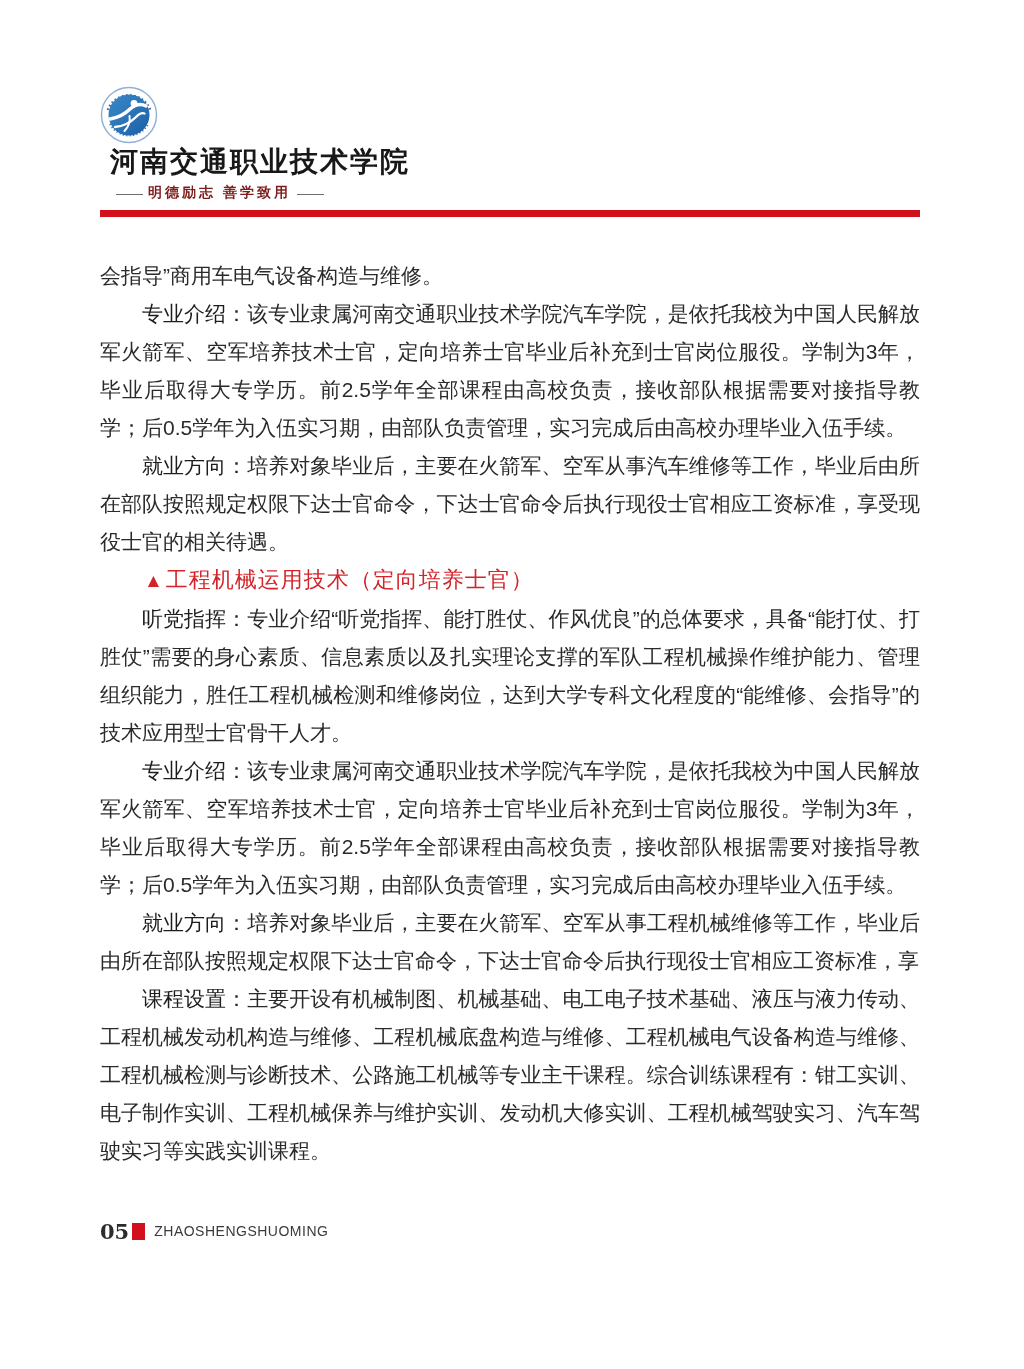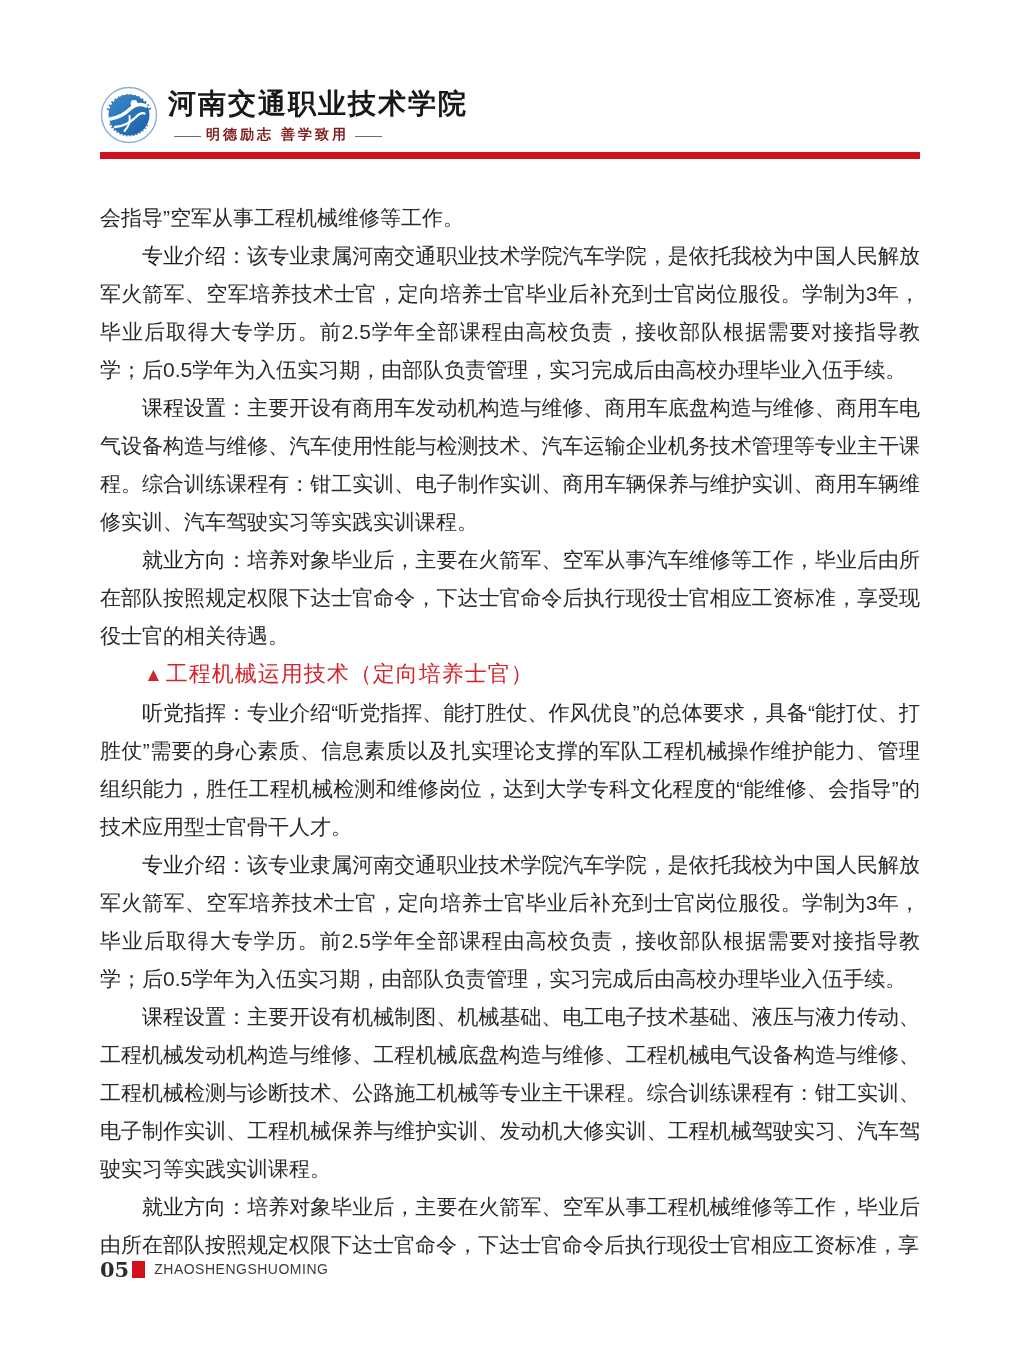--- a/index.html
+++ b/index.html
@@ -9,21 +9,21 @@
     width: 1024px;
     height: 1369px;
     margin: 0 auto;
     background: #ffffff;
     overflow: hidden;
     font-family: "Liberation Sans", "DejaVu Sans", sans-serif;
   }
   .content { padding: 0 104px 0 100px; }
 
   
-  .header { display: flex; align-items: flex-start; padding-top: 86px; }
+  .header { display: flex; align-items: flex-start; padding-top: 86px; flex-direction: column; }
   .logo { width: 58px; height: 58px; flex: 0 0 auto; }
   .header-text { margin-left: 10px; padding-top: 1px; }
   .college-name {
     font-family: "DejaVu Serif", "Liberation Serif", serif;
     font-size: 28px;
     font-weight: bold;
     letter-spacing: 2px;
     color: #181818;
     line-height: 34px;
   }
@@ -57,21 +57,21 @@
     line-height: 38px;
     text-indent: 2em;
     letter-spacing: 1px;
   }
   .section-heading .tri { font-size: 19px; margin-right: 2px; }
 
   
   .footer {
     position: absolute;
     left: 100px;
-    top: 1256px;
+    top: 1218px;
     display: flex;
     align-items: center;
     height: 26px;
   }
   .page-num {
     font-family: "DejaVu Serif", "Liberation Serif", serif;
     font-size: 21px;
     font-weight: bold;
     color: #2c2c2c;
     line-height: 1;
@@ -111,37 +111,36 @@
           <span class="motto-text">明德励志  善学致用</span>
           <span class="dash">——</span>
         </div>
       </div>
     </div>
 
     <div class="red-rule" style="background: rgb(208, 17, 28);"></div>
 
     <div class="body-text">
 
-      <p class="no-indent"><span>会指导”空军从事工程机械维修等工作。</span></p>
+      <p class="no-indent"><span>会指导”商用车电气设备构造与维修。</span></p>
 
       <p><span class="plabel">专业介绍：</span><span>该专业隶属河南交通职业技术学院汽车学院，是依托我校为中国人民解放军火箭军、空军培养技术士官，定向培养士官毕业后补充到士官岗位服役。学制为3年，毕业后取得大专学历。前2.5学年全部课程由高校负责，接收部队根据需要对接指导教学；后0.5学年为入伍实习期，由部队负责管理，实习完成后由高校办理毕业入伍手续。</span></p>
 
-      <p><span class="plabel">课程设置：</span><span>主要开设有商用车发动机构造与维修、商用车底盘构造与维修、商用车电气设备构造与维修、汽车使用性能与检测技术、汽车运输企业机务技术管理等专业主干课程。综合训练课程有：钳工实训、电子制作实训、商用车辆保养与维护实训、商用车辆维修实训、汽车驾驶实习等实践实训课程。</span></p>
 
       <p><span class="plabel">就业方向：</span><span>培养对象毕业后，主要在火箭军、空军从事汽车维修等工作，毕业后由所在部队按照规定权限下达士官命令，下达士官命令后执行现役士官相应工资标准，享受现役士官的相关待遇。</span></p>
 
       <h2 class="section-heading" style="color: rgb(212, 36, 43);"><span class="tri">▲</span><span>工程机械运用技术（定向培养士官）</span></h2>
 
       <p><span class="plabel">听党指挥：</span><span>专业介绍“听党指挥、能打胜仗、作风优良”的总体要求，具备“能打仗、打胜仗”需要的身心素质、信息素质以及扎实理论支撑的军队工程机械操作维护能力、管理组织能力，胜任工程机械检测和维修岗位，达到大学专科文化程度的“能维修、会指导”的技术应用型士官骨干人才。</span></p>
 
       <p><span class="plabel">专业介绍：</span><span>该专业隶属河南交通职业技术学院汽车学院，是依托我校为中国人民解放军火箭军、空军培养技术士官，定向培养士官毕业后补充到士官岗位服役。学制为3年，毕业后取得大专学历。前2.5学年全部课程由高校负责，接收部队根据需要对接指导教学；后0.5学年为入伍实习期，由部队负责管理，实习完成后由高校办理毕业入伍手续。</span></p>
 
+      <p><span class="plabel">就业方向：</span><span>培养对象毕业后，主要在火箭军、空军从事工程机械维修等工作，毕业后由所在部队按照规定权限下达士官命令，下达士官命令后执行现役士官相应工资标准，享</span></p>
+
       <p><span class="plabel">课程设置：</span><span>主要开设有机械制图、机械基础、电工电子技术基础、液压与液力传动、工程机械发动机构造与维修、工程机械底盘构造与维修、工程机械电气设备构造与维修、工程机械检测与诊断技术、公路施工机械等专业主干课程。综合训练课程有：钳工实训、电子制作实训、工程机械保养与维护实训、发动机大修实训、工程机械驾驶实习、汽车驾驶实习等实践实训课程。</span></p>
-
-      <p><span class="plabel">就业方向：</span><span>培养对象毕业后，主要在火箭军、空军从事工程机械维修等工作，毕业后由所在部队按照规定权限下达士官命令，下达士官命令后执行现役士官相应工资标准，享</span></p>
 
     </div>
   </div>
 
   <div class="footer">
     <span class="page-num">05</span>
     <span class="footer-square" style="background: rgb(208, 17, 28);"></span>
     <span class="footer-label">ZHAOSHENGSHUOMING</span>
   </div>
 </div>

